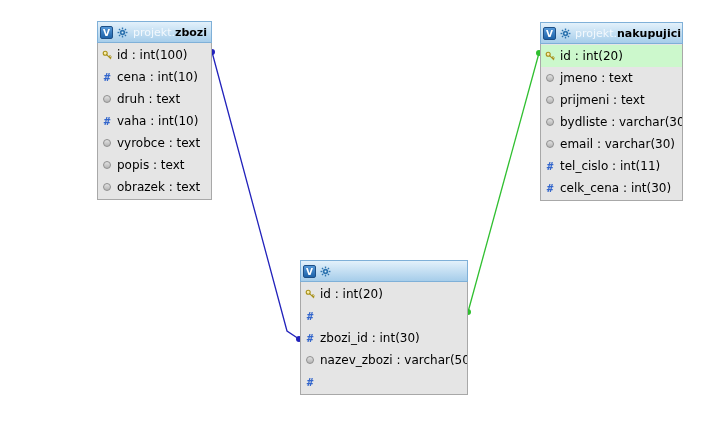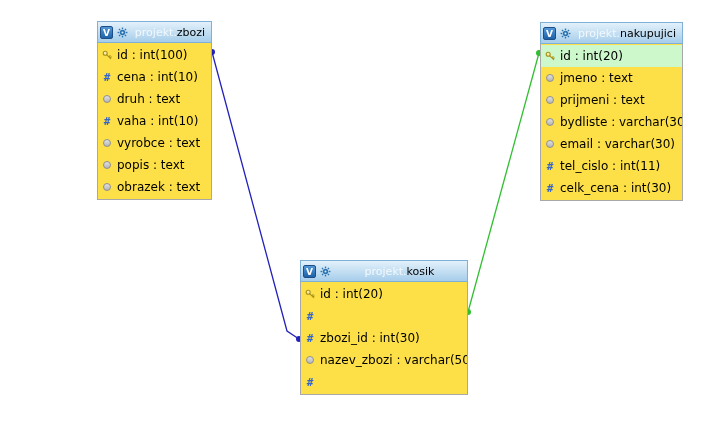--- a/index.html
+++ b/index.html
@@ -27,23 +27,23 @@
     border:1px solid #1d4f86;border-radius:2px;
     color:#fff;font-weight:bold;font-size:9px;line-height:13px;text-align:center;
     box-sizing:border-box;
   }
   .gear{
     flex:0 0 13px;width:13px;height:12px;margin-left:3px;
     display:inline-flex;align-items:center;justify-content:center;
   }
   .ttitle{flex:1;text-align:center;white-space:nowrap;overflow:hidden;padding:0 3px;}
   .db{color:#f2f8fd;}
-  .tn{font-weight:normal;color:#000;text-align:center;}
+  .tn{font-weight:bold;color:#000;text-align:center;}
   .tbody{
-    background:#fde047;
+    background:#e5e5e5;
     border:1px solid #a8a8a8;border-top:none;
     padding:1px 0;
     overflow:hidden;
   }
   .frow{
     height:22px;display:flex;align-items:center;
     padding-left:3px;white-space:nowrap;
   }
   .frow.hl{background:#ccf8cc;}
   .ficon{
@@ -234,21 +234,20 @@
               <line x1="9.6" y1="6" x2="11.4" y2="6"></line>
               <line x1="2.2" y1="2.2" x2="3.4" y2="3.4"></line>
               <line x1="8.6" y1="8.6" x2="9.8" y2="9.8"></line>
               <line x1="2.2" y1="9.8" x2="3.4" y2="8.6"></line>
               <line x1="8.6" y1="3.4" x2="9.8" y2="2.2"></line>
             </g>
             <circle cx="6" cy="6" r="3" fill="#2e74b0"></circle>
             <circle cx="6" cy="6" r="1.1" fill="#d8ecfa"></circle>
           </svg>
       </span>
-      <span class="ttitle"><span class="db">projekt.</span><span class="tn">kosik</span></span>
     </div>
     <div class="tbody">
         <div class="frow">
     <span class="ficon ic-key">
       <svg width="10" height="10" viewBox="0 0 10 10">
               <circle cx="3.2" cy="3.2" r="2" fill="#f7ecab" stroke="#a89018" stroke-width="1.1"></circle>
               <path d="M4.6 4.6 L8.7 8.7 M6.9 6.9 L8.1 5.7 M8 8 L9.2 6.8" stroke="#a89018" stroke-width="1.1" fill="none" stroke-linecap="round"></path>
             </svg>
     </span>
 

